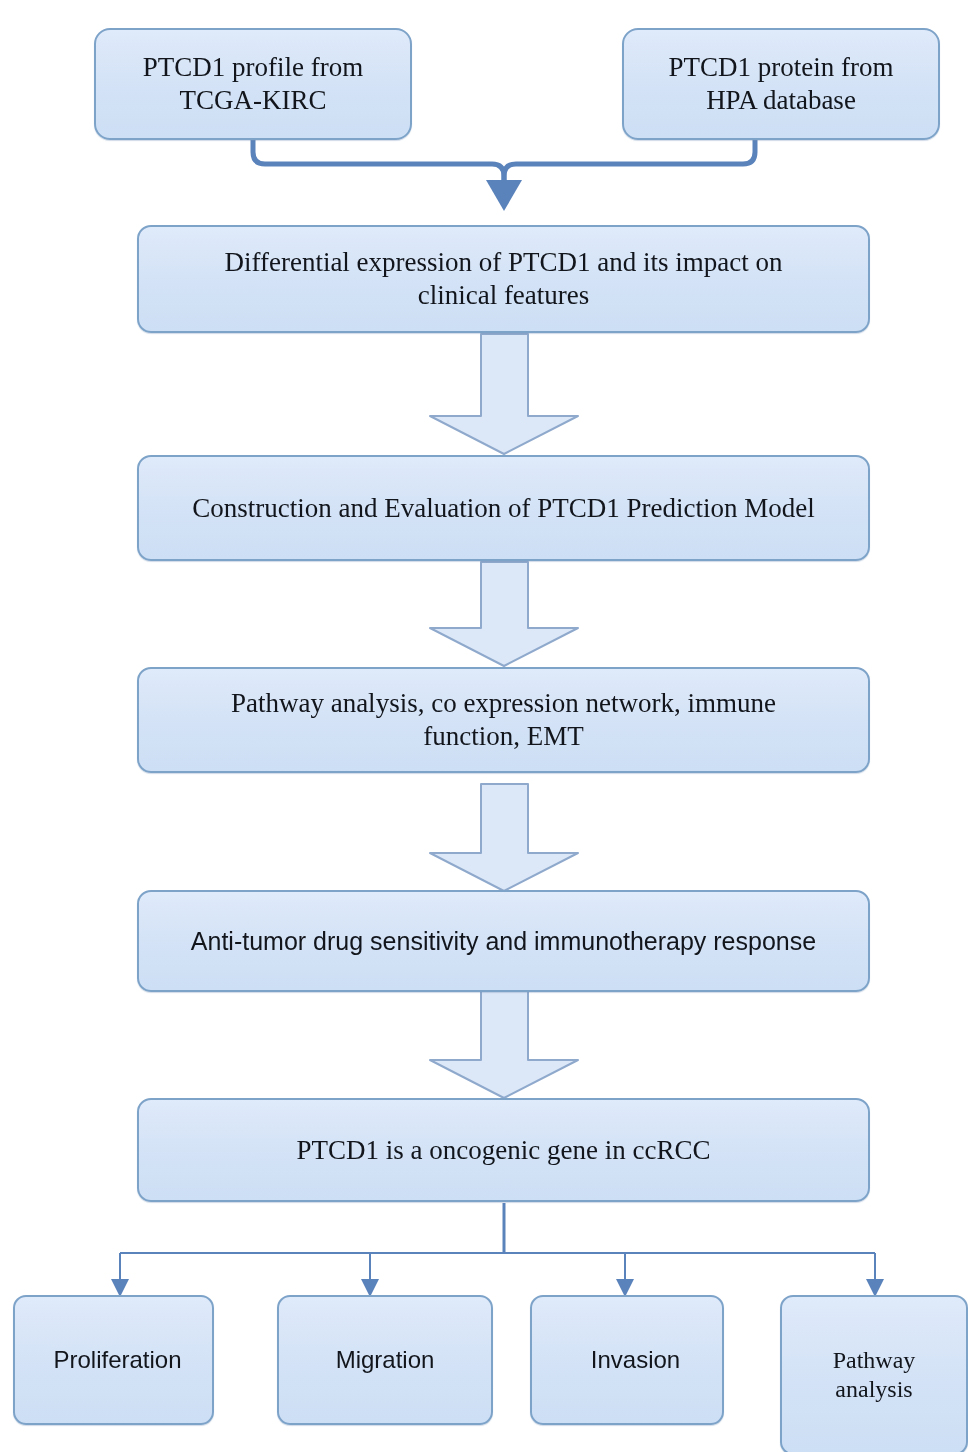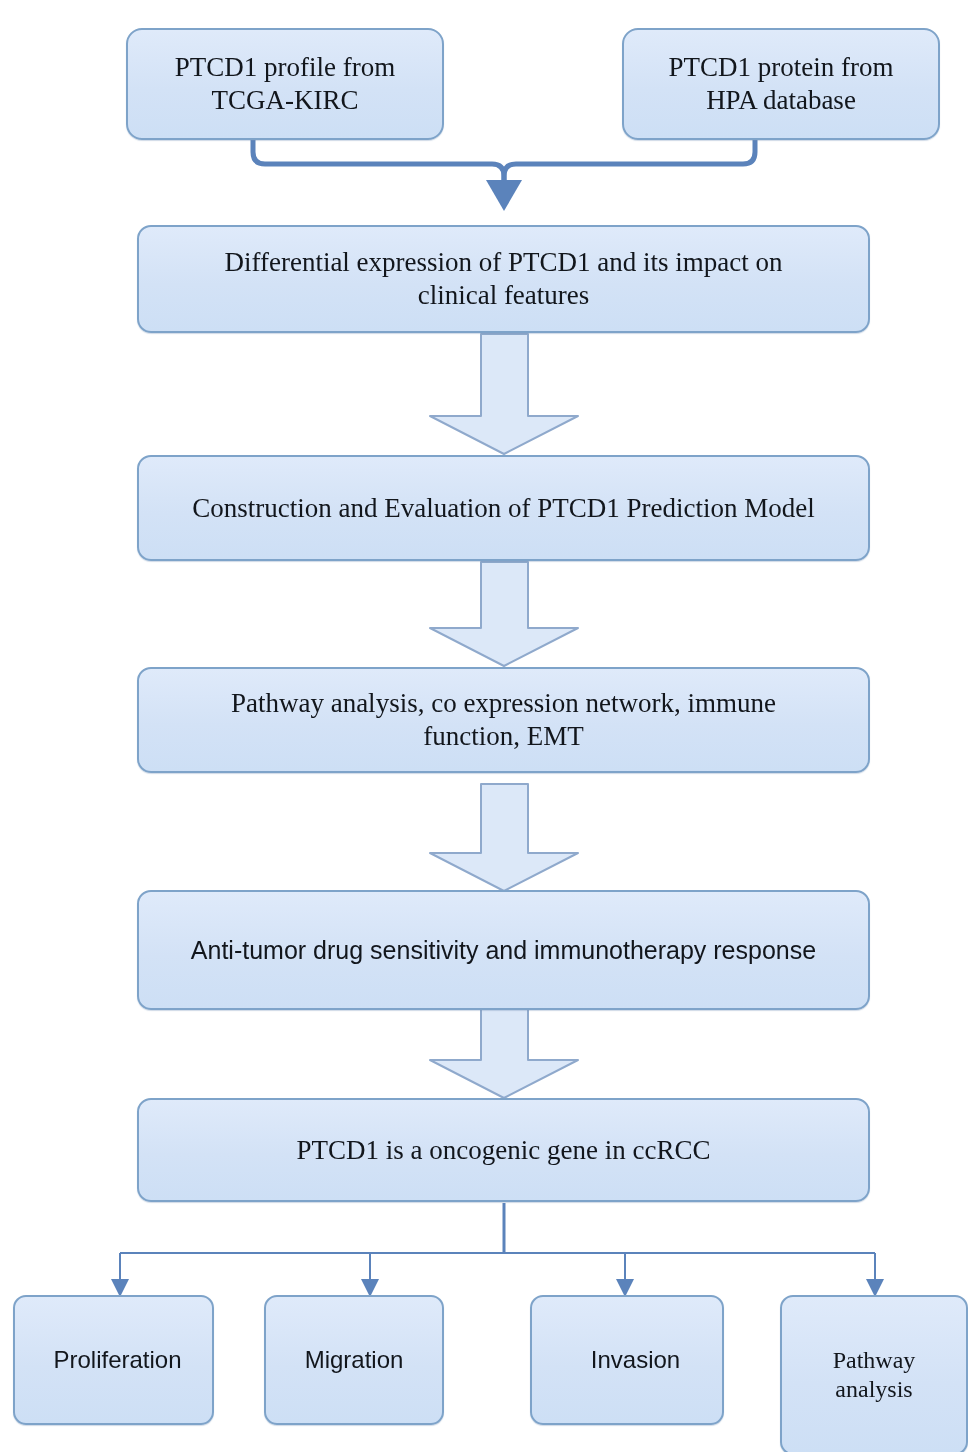--- a/index.html
+++ b/index.html
@@ -100,21 +100,21 @@
       <path d="M 370 1253 L 370 1281" fill="none" stroke="#5b83bb" stroke-width="2"></path>
       <path d="M 625 1253 L 625 1281" fill="none" stroke="#5b83bb" stroke-width="2"></path>
       <path d="M 875 1253 L 875 1281" fill="none" stroke="#5b83bb" stroke-width="2"></path>
       <polygon points="111,1279 129,1279 120,1297" fill="#5b83bb"></polygon>
       <polygon points="361,1279 379,1279 370,1297" fill="#5b83bb"></polygon>
       <polygon points="616,1279 634,1279 625,1297" fill="#5b83bb"></polygon>
       <polygon points="866,1279 884,1279 875,1297" fill="#5b83bb"></polygon>
     </g>
   </svg>
 
-  <div class="node top" style="left:94px; top:28px; width:318px; height:112px;margin-left:32px;">
+  <div class="node top" style="left:94px; top:28px; width:318px; height:112px;">
     <span class="txt serif f-top">
       <span>PTCD1 profile from</span><br>
       <span>TCGA-KIRC</span>
     </span>
   </div>
 
   <div class="node top" style="left:602px; top:28px; width:318px; height:112px;margin-left:20px;">
     <span class="txt serif f-top">
       <span>PTCD1 protein from</span><br>
       <span>HPA database</span>
@@ -132,33 +132,33 @@
     <span class="txt serif f-main">Construction and Evaluation of PTCD1 Prediction Model</span>
   </div>
 
   <div class="node" style="left:137px; top:667px; width:733px; height:106px;">
     <span class="txt serif f-main">
       <span>Pathway analysis, co expression network, immune</span><br>
       <span>function, EMT</span>
     </span>
   </div>
 
-  <div class="node" style="left:137px; top:890px; width:733px; height:120px;align-items:center;">
+  <div class="node" style="left:137px; top:890px; width:733px; height:102px;align-items:center;">
     <span class="txt sans f-sans">Anti-tumor drug sensitivity and immunotherapy response</span>
   </div>
 
   <div class="node" style="left:137px; top:1098px; width:733px; height:104px;">
     <span class="txt serif f-main">PTCD1 is a oncogenic gene in ccRCC</span>
   </div>
 
   <div class="node leaf" style="left:13px; top:1295px; width:201px; height:130px;padding-left:8px;">
     <span class="txt sans f-leaf">Proliferation</span>
   </div>
 
-  <div class="node leaf" style="left:264px; top:1295px; width:180px; height:130px;">
+  <div class="node leaf" style="left:277px; top:1295px; width:216px; height:130px;">
     <span class="txt sans f-leaf">Migration</span>
   </div>
 
   <div class="node leaf" style="left:530px; top:1295px; width:194px; height:130px;padding-left:17px;">
     <span class="txt sans f-leaf">Invasion</span>
   </div>
 
   <div class="node leaf" style="left:780px; top:1295px; width:188px; height:160px;">
     <span class="txt serif f-leaf">
       <span>Pathway</span><br>

